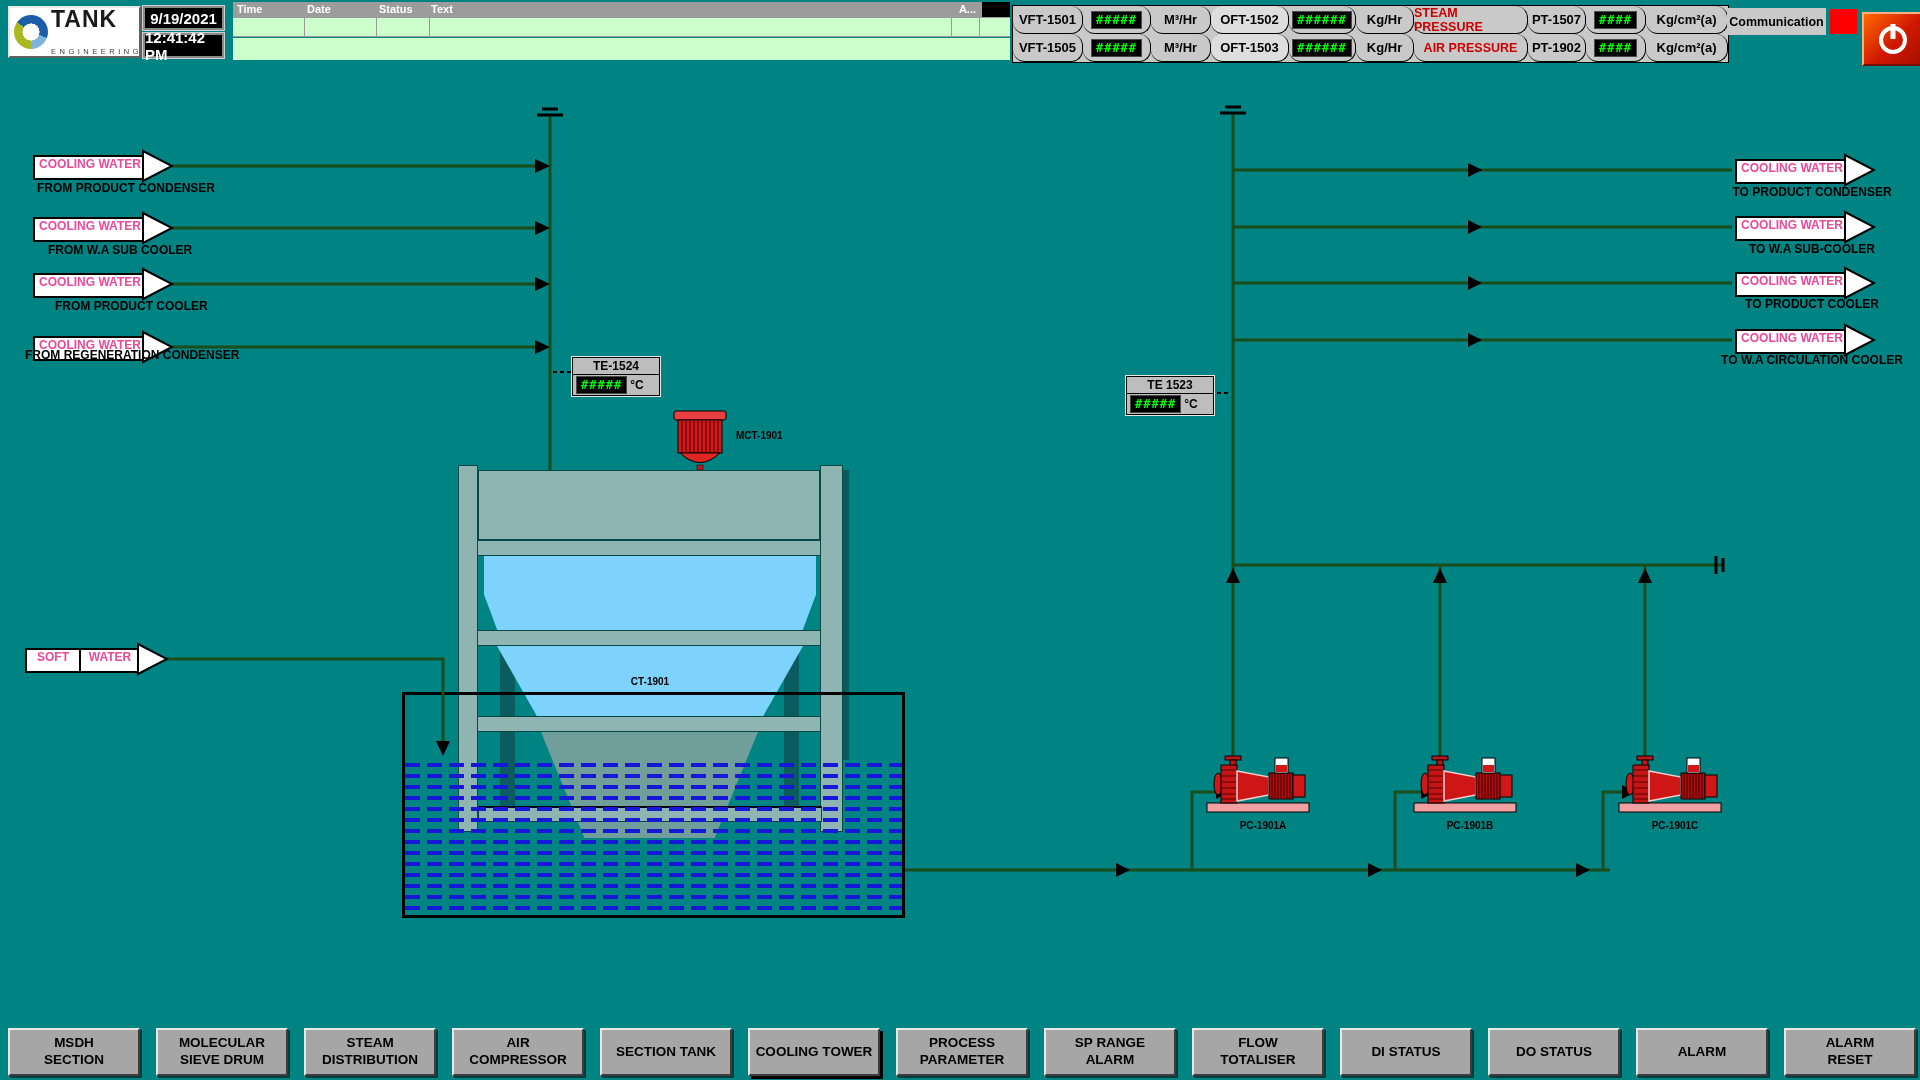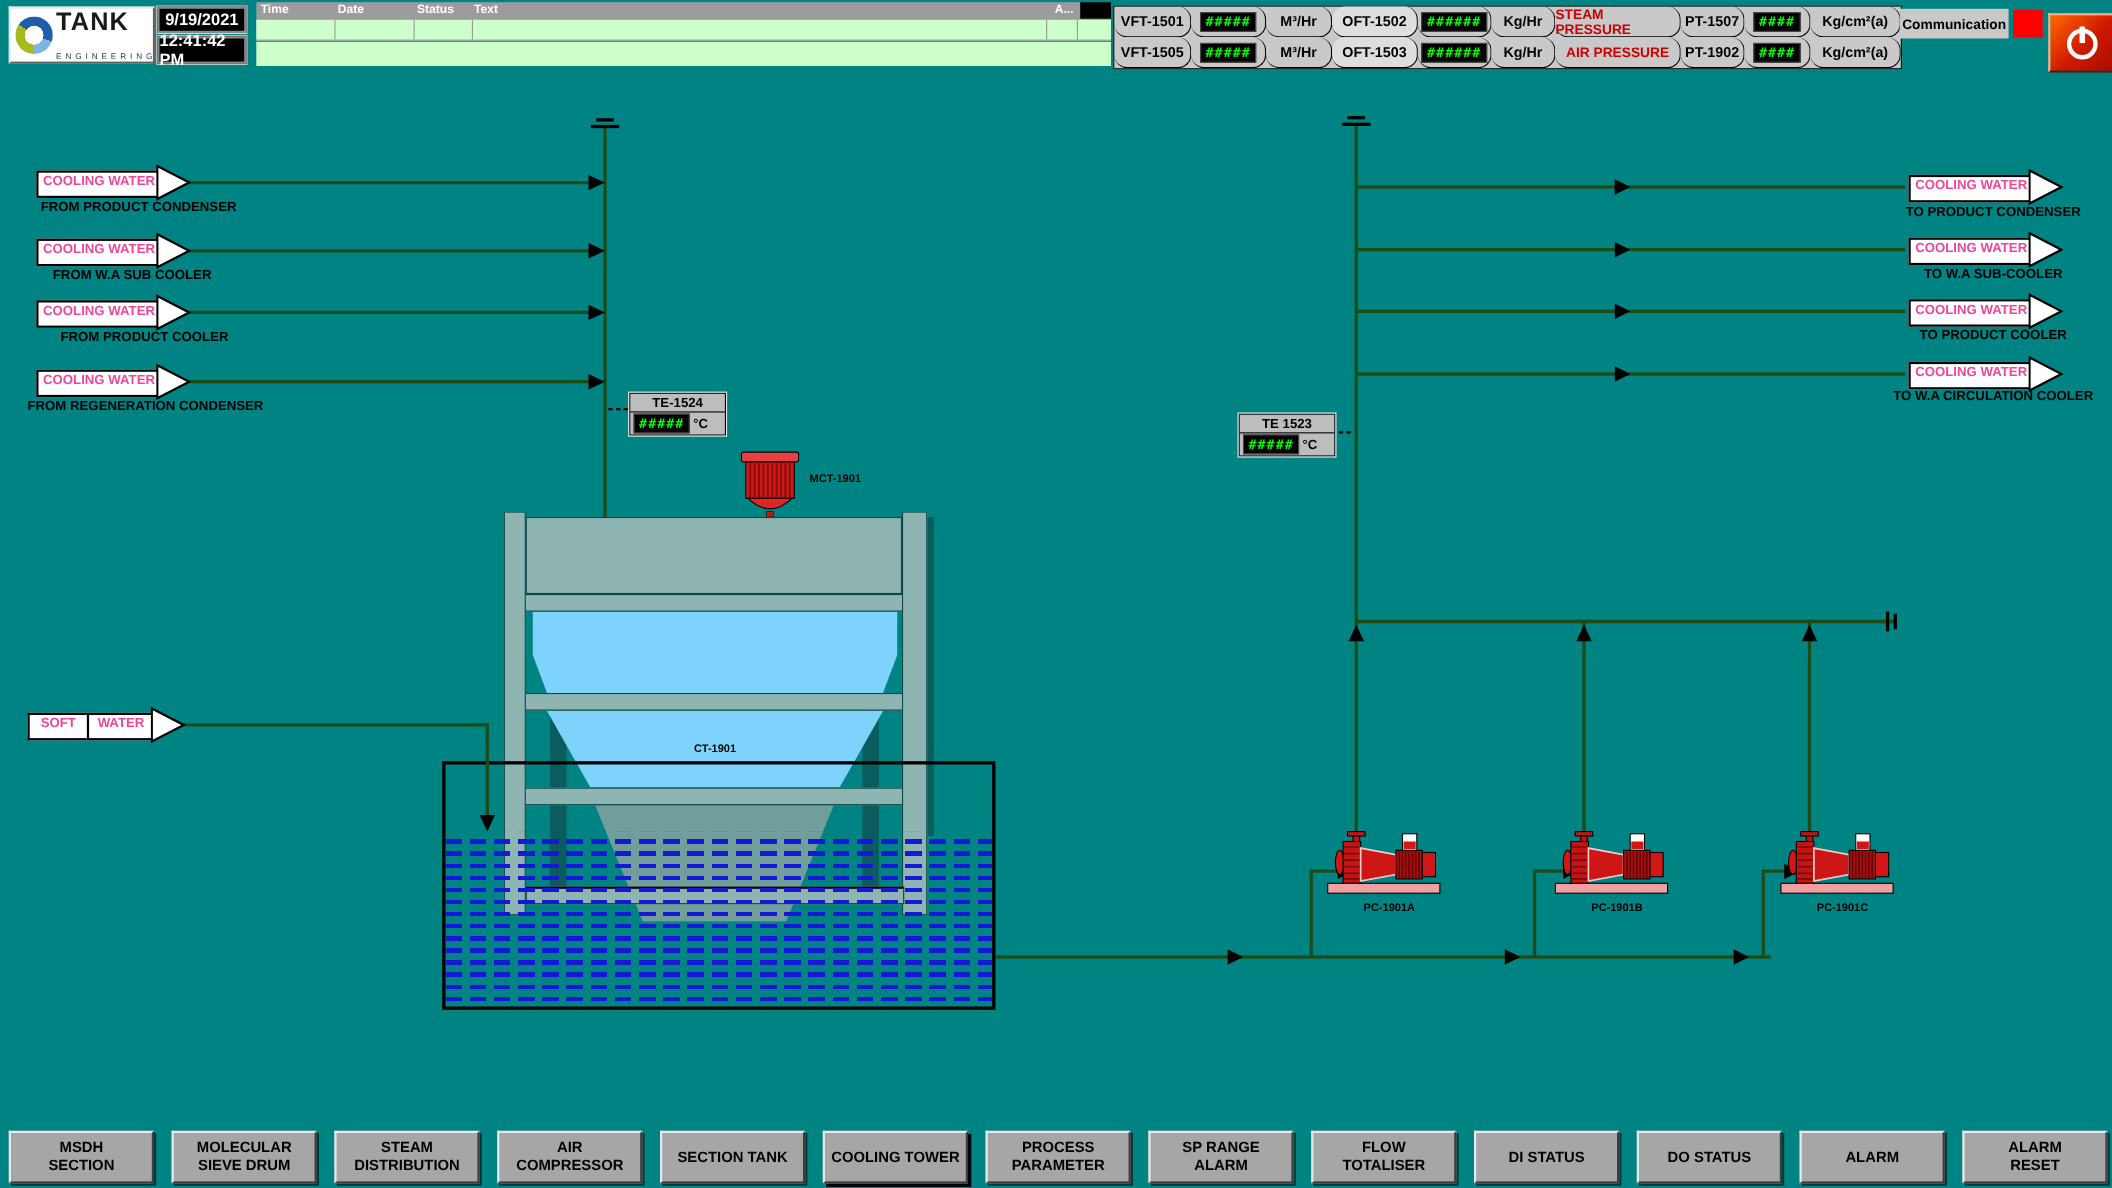--- a/index.html
+++ b/index.html
@@ -315,21 +315,21 @@
       <polygon points="1,2 30,17 1,32" fill="#fff" stroke="#000" stroke-width="2"></polygon>
     </svg>
   <div class="abs sublabel" style="left:55px;top:299px;">FROM PRODUCT COOLER</div>
 
   <div class="abs flagbox" style="left:33px;top:336px;width:110px;">
       <span>COOLING WATER</span>
     </div>
   <svg class="abs" style="left:142px;top:330px;" width="32" height="34">
       <polygon points="1,2 30,17 1,32" fill="#fff" stroke="#000" stroke-width="2"></polygon>
     </svg>
-  <div class="abs sublabel" style="left:25px;top:362px;">FROM REGENERATION CONDENSER</div>
+  <div class="abs sublabel" style="left:25px;top:348px;">FROM REGENERATION CONDENSER</div>
 
   <div class="abs" style="left:25px;top:648px;display:flex;">
     <div class="flagbox" style="width:52px;border-right:none;">
         <span>SOFT</span>
       </div>
     <div class="flagbox" style="width:58px;border-left:2px solid #000;">
         <span>WATER</span>
       </div>
   </div>
   <svg class="abs" style="left:137px;top:642px;" width="32" height="34">

